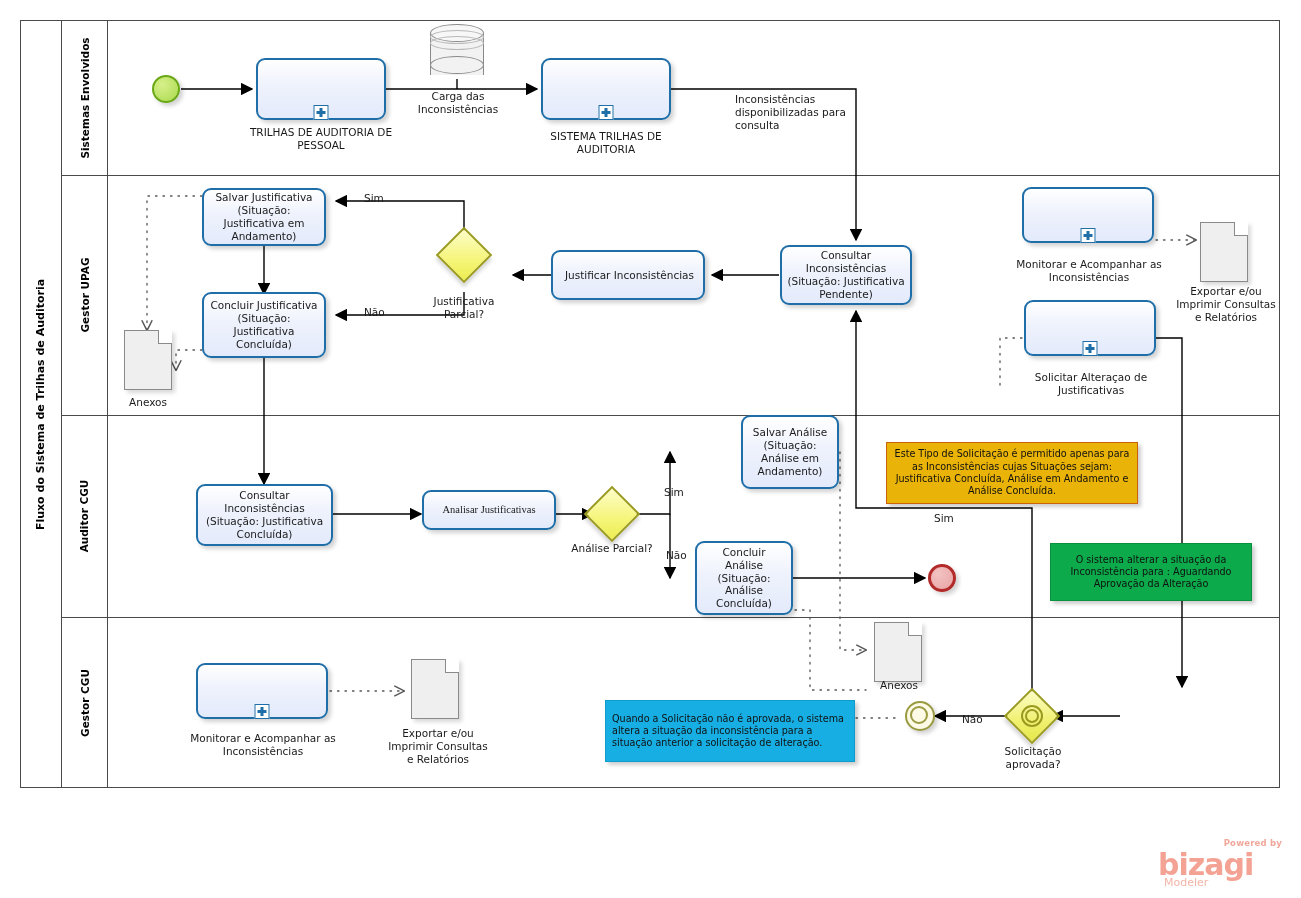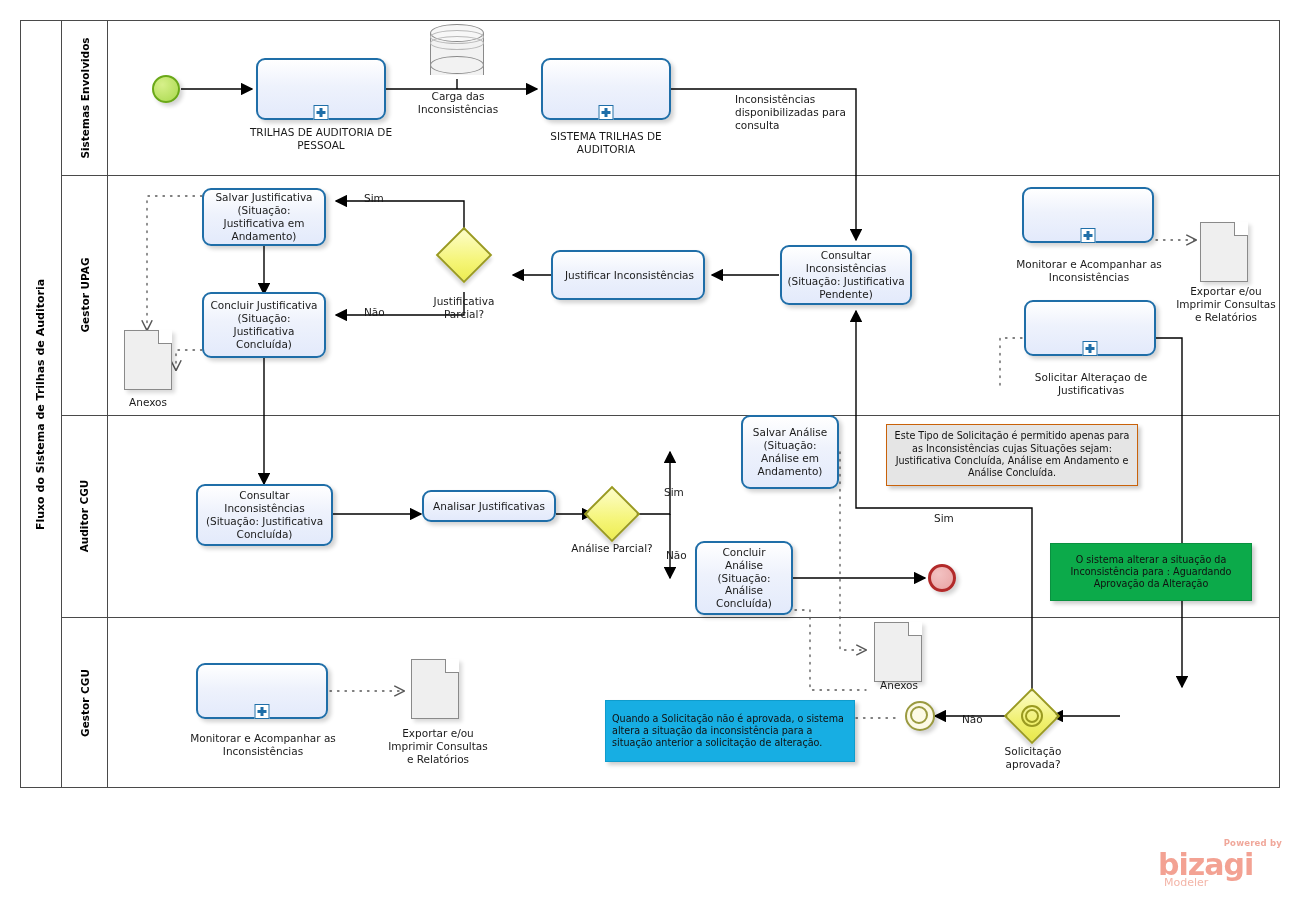--- a/index.html
+++ b/index.html
@@ -61,21 +61,21 @@
        background:#f7f7f7;border:1px solid #8a8a8a;box-sizing:border-box;}
   .db .bot{position:absolute;left:0;top:32px;width:54px;height:18px;border-radius:50%;
        background:#f2f2f2;border:1px solid #8a8a8a;box-sizing:border-box;}
   .db .l1{position:absolute;left:0;top:6px;width:54px;height:14px;border-radius:50%;
        border:1px solid #b9b9b9;box-sizing:border-box;}
   .db .l2{position:absolute;left:0;top:12px;width:54px;height:14px;border-radius:50%;
        border:1px solid #b9b9b9;box-sizing:border-box;}
 
   .note{position:absolute;box-sizing:border-box;text-align:center;font-size:9.6px;line-height:1.28;
         padding:5px 6px;box-shadow:3px 3px 4px rgba(0,0,0,.2);display:flex;align-items:center;justify-content:center;}
-  .note.orange{background:#e5e5e5;border:1px solid #c9620a;color:#111;}
+  .note.orange{background:#eab308;border:1px solid #c9620a;color:#111;margin-top:18px;}
   .note.green{background:#0caa4a;border:1px solid #0a9140;color:#111;}
   .note.blue{background:#17aee3;border:1px solid #0f9ccc;color:#111;text-align:left;justify-content:flex-start;}
 
   .lbl{position:absolute;font-size:10.5px;color:#1a1a1a;white-space:nowrap;}
   .lbl.multi{white-space:normal;line-height:1.22;}
 
   svg.wires{position:absolute;left:0;top:0;width:1301px;height:898px;pointer-events:none;}
 
   
   .logo{position:absolute;left:1158px;top:838px;width:130px;height:54px;}
@@ -211,21 +211,21 @@
   <div class="doc" style="left:1200px;top:222px;"></div>
   <div class="caption" style="left:1176px;top:285px;width:100px;">Exportar e/ou Imprimir Consultas e Relatórios</div>
 
   <div class="task collapsed" style="left:1024px;top:300px;width:132px;height:56px;">
     <div class="plus"></div>
   </div>
   <div class="caption" style="left:1012px;top:371px;width:158px;">Solicitar Alteraçao de Justificativas</div>
 
   <div class="task" style="left:196px;top:484px;width:137px;height:62px;">Consultar Inconsistências (Situação: Justificativa Concluída)</div>
 
-  <div class="task" style="left:422px;top:490px;width:134px;height:32px;">Analisar Justificativas</div>
+  <div class="task" style="left:422px;top:490px;width:134px;height:40px;font-family:Liberation Serif, serif;">Analisar Justificativas</div>
 
   <div class="gw" style="left:612px;top:514px;margin-left:-20px;margin-top:-20px;"></div>
   <div class="caption" style="left:565px;top:542px;width:94px;">Análise Parcial?</div>
 
   <div class="task" style="left:697px;top:415px;width:98px;height:74px;margin-left:44px;">Salvar Análise (Situação: Análise em Andamento)</div>
 
   <div class="task" style="left:695px;top:541px;width:98px;height:74px;">Concluir Análise (Situação: Análise Concluída)</div>
 
   <div class="lbl" style="left:664px;top:486px;">Sim</div>
   <div class="lbl" style="left:666px;top:549px;">Não</div>

